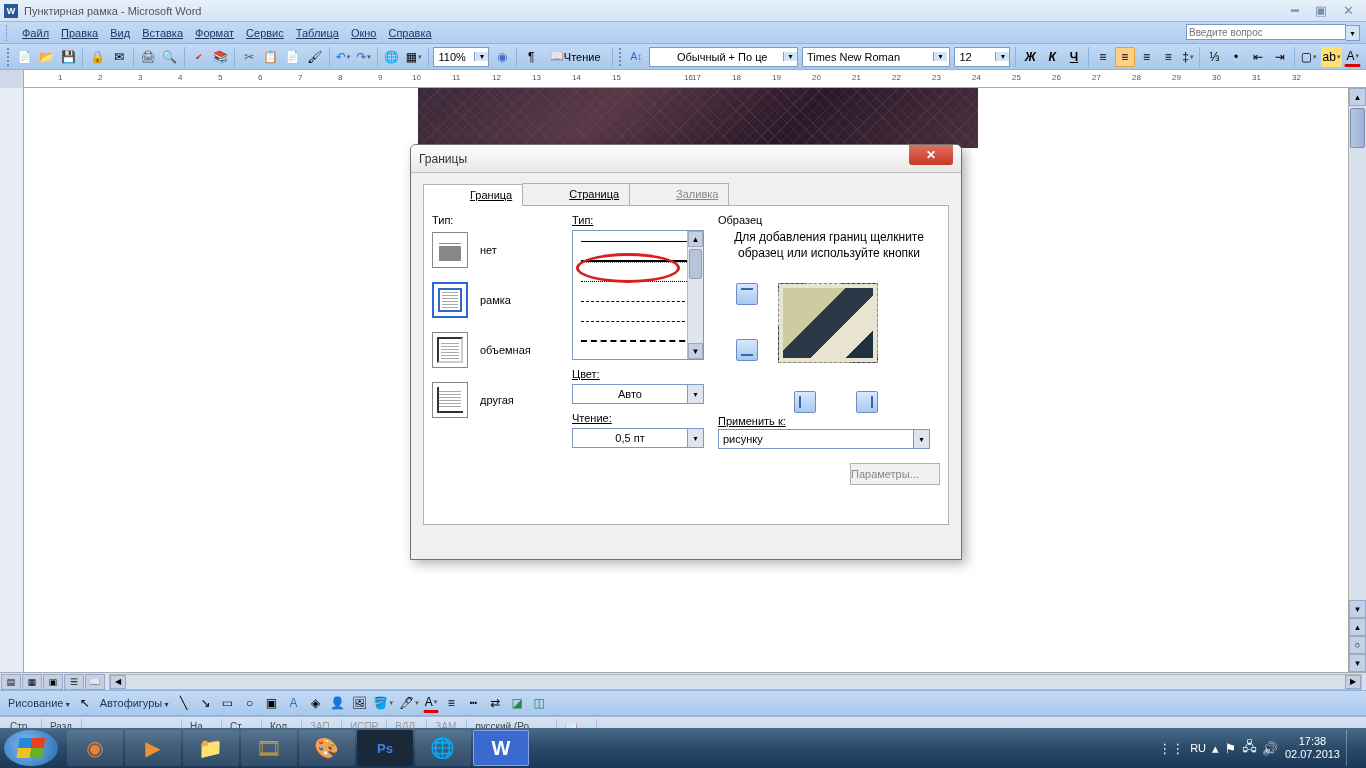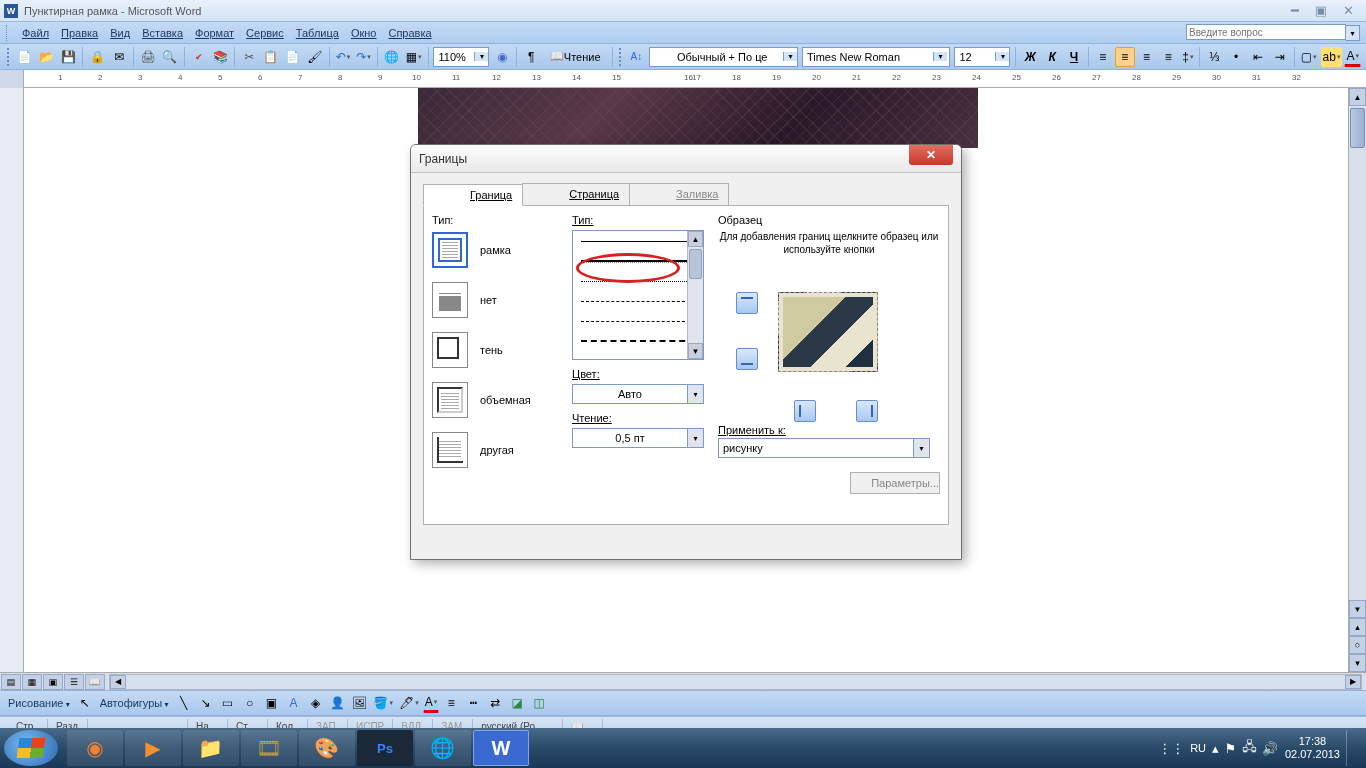--- a/index.html
+++ b/index.html
@@ -56,21 +56,21 @@
 .viewrow .vbtn { width: 20px; height: 16px; border: 1px solid #98a8c8; background: #c4d0e4; margin-left: 1px; cursor: pointer; display: flex; align-items: center; justify-content: center; font-size: 9px; }
 .viewrow .hscroll { flex: 1; height: 16px; background: #d8e0ec; margin: 0 4px; border: 1px solid #b0b8c8; position: relative; }
 .viewrow .hscroll .ar { position: absolute; width: 16px; height: 14px; background: #c4d0e4; border: 1px solid #98a8c8; top: 0; display: flex; align-items: center; justify-content: center; font-size: 8px; cursor: pointer; }
 
 
 .drawbar { height: 26px; background: linear-gradient(#c4daf4, #a8c8ec); display: flex; align-items: center; padding: 0 4px; border-top: 1px solid #8fb3e0; border-bottom: 1px solid #8fb3e0; }
 .drawbar .lbl { padding: 2px 4px; font-size: 11px; color: #1a365d; cursor: pointer; }
 .drawbar .lbl::after { content: ' ▾'; font-size: 8px; }
 
 
-.statusbar { height: 20px; background: linear-gradient(#d8e4f4, #c0d4ec); display: flex; align-items: center; padding: 0 8px; font-size: 10px; color: #444; border-top: 1px solid #a0b8d8; text-align: right; }
+.statusbar { height: 20px; background: linear-gradient(#d8e4f4, #c0d4ec); display: flex; align-items: center; padding: 0 2px; font-size: 10px; color: #444; border-top: 1px solid #a0b8d8; text-align: right; }
 .statusbar .cell { padding: 0 8px; border-right: 1px solid #a8bcd8; min-width: 40px; height: 16px; display: flex; align-items: center; }
 .statusbar .cell.gray { color: #999; }
 
 
 .taskbar { position: absolute; left: 0; bottom: 0; width: 1366px; height: 40px; background: linear-gradient(#4a6a8a, #2a4a6a, #1a3858); display: flex; align-items: center; padding: 0 4px; }
 .taskbar .start { width: 54px; height: 36px; background: radial-gradient(circle at 40% 40%, #7ab8f0, #2a6ab0); border-radius: 50%; margin-right: 8px; cursor: pointer; position: relative; }
 .taskbar .start::before { content: ''; position: absolute; left: 14px; top: 8px; width: 26px; height: 20px; background: conic-gradient(#e84020 0 90deg, #68b028 90deg 180deg, #f0c020 180deg 270deg, #2888d8 270deg 360deg); transform: skew(-8deg); }
 .taskbar .tb-item { width: 56px; height: 36px; background: rgba(255,255,255,0.1); margin: 0 1px; border-radius: 2px; cursor: pointer; display: flex; align-items: center; justify-content: center; font-size: 20px; }
 .taskbar .tb-item.active { background: rgba(255,255,255,0.25); border: 1px solid rgba(255,255,255,0.4); }
 .taskbar .tray { margin-left: auto; display: flex; align-items: center; color: #fff; font-size: 11px; gap: 6px; padding-right: 6px; }
@@ -120,36 +120,36 @@
 .style-list .scrl .sar { height: 16px; background: #c8d0e0; border: 1px solid #a0a8c0; display: flex; align-items: center; justify-content: center; font-size: 8px; cursor: pointer; }
 .style-list .scrl .sth { position: absolute; left: 1px; right: 1px; top: 18px; height: 30px; background: #b8c4d8; border: 1px solid #90a0c0; border-radius: 2px; }
 .ring { position: absolute; left: 3px; top: 22px; width: 104px; height: 30px; border: 3px solid #d82020; border-radius: 50%; pointer-events: none; }
 
 .combo { width: 132px; height: 20px; border: 1px solid #7a9ac8; background: #fff; display: flex; align-items: center; margin-bottom: 8px; }
 .combo .cval { flex: 1; text-align: center; font-size: 11px; padding: 0 4px; }
 .combo .car { width: 16px; height: 18px; background: #e0e4ec; border-left: 1px solid #7a9ac8; display: flex; align-items: center; justify-content: center; font-size: 8px; cursor: pointer; }
 
 .col3 { flex: 1; }
 .col3 .lbl { font-size: 11px; margin-bottom: 4px; }
-.col3 .hint { font-size: 10px; text-align: center; margin-bottom: 24px; line-height: 1.3; }
+.col3 .hint { font-size: 12px; text-align: center; margin-bottom: 10px; line-height: 1.3; }
 .preview { position: relative; height: 140px; }
 .preview .img { position: absolute; left: 60px; top: 12px; width: 100px; height: 80px; border: 1px dashed #888; background: linear-gradient(135deg, #d0caa0 0 40%, #2a3848 40% 60%, #e8e4d0 60% 80%, #203040 80% 100%); box-shadow: inset 0 0 0 4px #e8e4d0; }
 .preview .btn-edge { position: absolute; width: 22px; height: 22px; border: 1px solid #6a8cc8; background: linear-gradient(#d8e8fc, #a8c8f0); border-radius: 2px; cursor: pointer; }
 .preview .btn-edge.t { left: 18px; top: 12px; }
 .preview .btn-edge.b { left: 18px; top: 68px; }
 .preview .btn-edge.l { left: 76px; top: 120px; }
 .preview .btn-edge.r { left: 138px; top: 120px; }
 .preview .btn-edge::before { content: ''; position: absolute; background: #36a; }
 .preview .btn-edge.t::before, .preview .btn-edge.b::before { left: 4px; right: 4px; top: 4px; height: 2px; }
 .preview .btn-edge.b::before { top: auto; bottom: 4px; }
 .preview .btn-edge.l::before, .preview .btn-edge.r::before { top: 4px; bottom: 4px; left: 4px; width: 2px; }
 .preview .btn-edge.r::before { left: auto; right: 4px; }
 .applyto .lbl { margin-top: 4px; margin-bottom: 2px; }
 .applyto .combo { width: 212px; }
-.params-btn { float: right; width: 90px; height: 22px; border: 1px solid #b0b0b0; background: #f0f0f0; font-size: 11px; color: #888; margin-top: 6px; cursor: default; text-align: right; line-height: 20px; }
+.params-btn { float: right; width: 90px; height: 22px; border: 1px solid #b0b0b0; background: #f0f0f0; font-size: 11px; color: #888; margin-top: 6px; cursor: default; text-align: left; line-height: 20px; }
 
 .dlg-footer { height: 36px; display: flex; align-items: center; padding: 0 12px; gap: 8px; }
 .dlg-btn { height: 22px; padding: 0 14px; border: 1px solid #888; background: linear-gradient(#fcfcfc, #e4e4e4); border-radius: 3px; font-size: 11px; cursor: pointer; }
 .dlg-btn.primary { border: 1px solid #3a7ac8; box-shadow: 0 0 0 1px #6aa8e8 inset; }
 .dlg-footer .spacer { flex: 1; }
 
 
 .ic-new { color: #888; } .ic-open { color: #d8a838; } .ic-save { color: #3a6ad0; }
 .ic-print { color: #555; } .ic-cut { color: #555; } .ic-copy { color: #3a6ad0; }
 .ic-bold { font-weight: bold; font-style: italic; } .ic-ital { font-style: italic; font-weight: bold; }
@@ -371,31 +371,27 @@
   </div>
   <div class="dlg-tabs">
     <div class="dlg-tab active"><u>Граница</u></div>
     <div class="dlg-tab"><u>Страница</u></div>
     <div class="dlg-tab disabled"><u>Заливка</u></div>
   </div>
   <div class="dlg-body">
 
     <div class="col1">
       <div class="lbl">Тип:</div>
+      <div class="type-opt">
+        <div class="pic none"></div>
+        <div class="tlbl">нет</div>
+      </div>
       <div class="type-opt selected">
         <div class="pic frame"></div>
         <div class="tlbl">рамка</div>
-      </div>
-      <div class="type-opt">
-        <div class="pic none"></div>
-        <div class="tlbl">нет</div>
-      </div>
-      <div class="type-opt">
-        <div class="pic shadow"></div>
-        <div class="tlbl">тень</div>
       </div>
       <div class="type-opt">
         <div class="pic three-d"></div>
         <div class="tlbl">объемная</div>
       </div>
       <div class="type-opt">
         <div class="pic other"></div>
         <div class="tlbl">другая</div>
       </div>
     </div>

